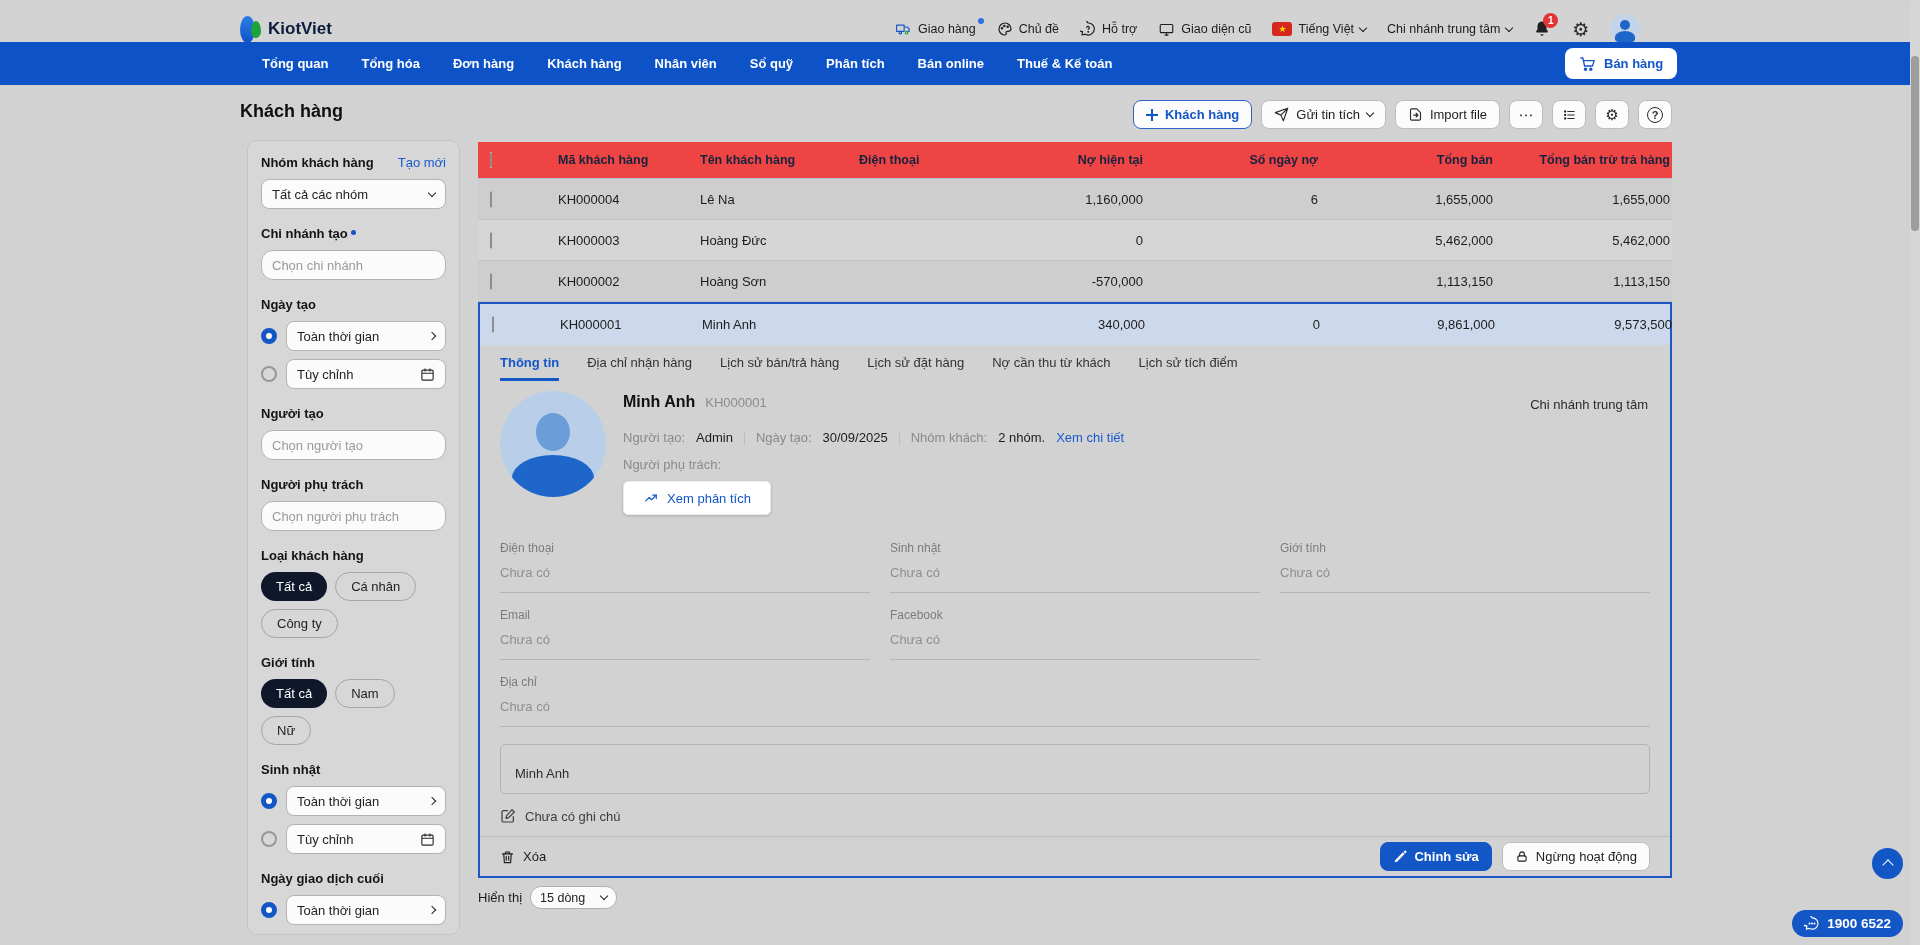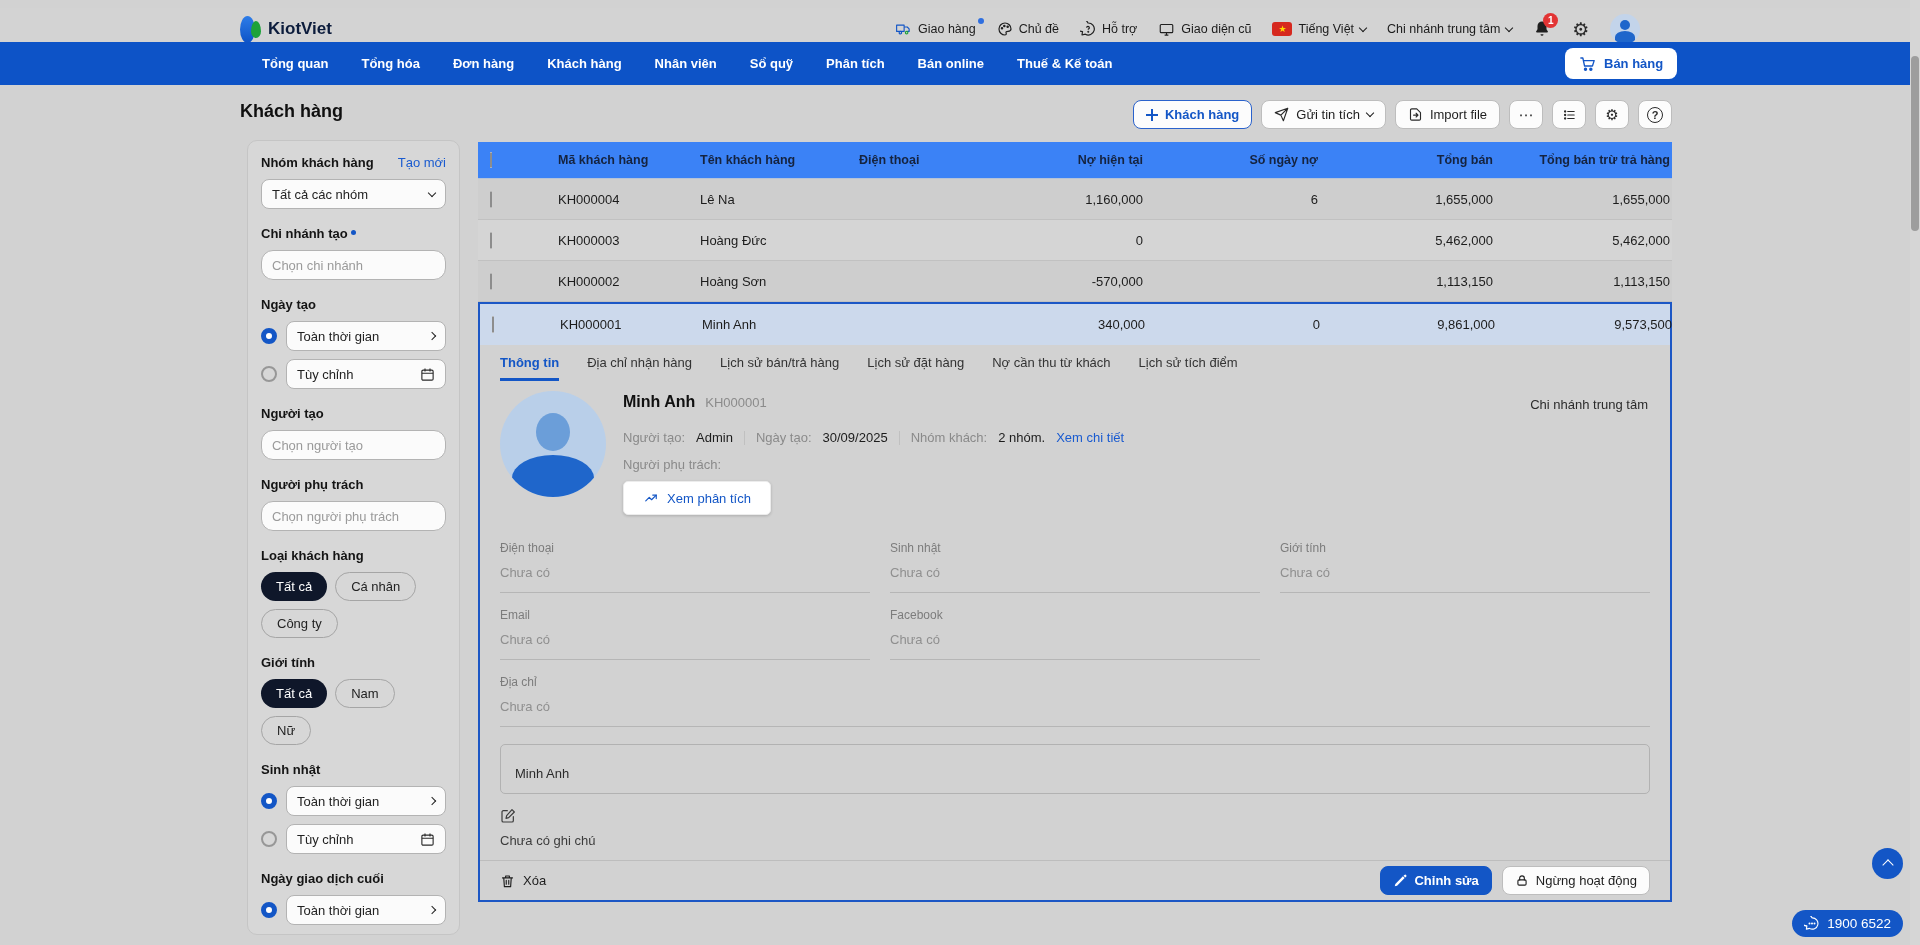--- a/index.html
+++ b/index.html
@@ -68,21 +68,21 @@
   .plus { position:relative; width:12px; height:12px; }
   .plus::before, .plus::after { content:""; position:absolute; background:#1356c6; }
   .plus::before { left:5px; top:0; width:2px; height:12px; }
   .plus::after { left:0; top:5px; width:12px; height:2px; }
   .glyph { font-size:15px; color:#2a2a2a; line-height:1; }
   .help-circle { width:16px; height:16px; border:1.6px solid #2a2a2a; border-radius:50%; display:flex; align-items:center; justify-content:center; font-size:11px; font-weight:bold; color:#2a2a2a; }
 
   
   .table { margin-top:13px; }
   .grid-cols { display:grid; grid-template-columns:80px 142px 159px 111px 175px 175px 175px 177px; align-items:center; }
-  .thead { height:37px; background:#3b82f6; font-size:12.5px; font-weight:bold; color:#15233f; border-bottom:1px solid #b5c3d8; }
+  .thead { height:37px; background:#ef4444; font-size:12.5px; font-weight:bold; color:#15233f; border-bottom:1px solid #b5c3d8; }
   .num { text-align:right; padding-right:2px; }
   .cb-cell { padding-left:12px; }
   .cb { width:16px; height:16px; border:1.5px solid #8d8d8d; border-radius:3px; background:#fdfdfd; cursor:pointer; }
   .trow { height:41px; font-size:13px; color:#1c1c1c; border-bottom:1px solid #c1c1c1; cursor:pointer; }
   .trow.odd { background:#cecece; }
   .trow.even { background:#d5d5d5; }
   .trow.selected { background:#ccd9ec; border-bottom:none; }
 
   
   .detail-wrap { border:2px solid #1c57c5; }
@@ -105,33 +105,33 @@
   .m-sep { width:1px; height:14px; background:#c0c0c0; }
   .p-assignee { margin-top:12px; font-size:13px; color:#8a8a8a; }
   .analytics-btn { margin-top:9px; height:34px; width:148px; background:#fff; border:1px solid #ececec; border-radius:5px; box-shadow:0 1px 3px rgba(0,0,0,.18); display:flex; align-items:center; justify-content:center; gap:8px; color:#1356c6; font-size:13px; cursor:pointer; }
   .fields { display:grid; grid-template-columns:370px 370px 1fr; column-gap:20px; row-gap:15px; margin-top:26px; }
   .field.span3 { grid-column:1 / -1; }
   .flabel { font-size:12px; color:#7c7c7c; }
   .fvalue { font-size:13px; color:#8f8f8f; padding:10px 0 12px; border-bottom:1px solid #b6b6b6; }
   .invoice-box { margin-top:17px; border:1px solid #b2b2b2; border-radius:5px; padding:12px 14px; }
   .invoice-title { font-size:13px; font-weight:bold; color:#151515; }
   .invoice-value { font-size:13px; color:#2c2c2c; margin-top:9px; }
-  .note-row { display:flex; align-items:flex-start; gap:9px; margin-top:14px; padding-bottom:12px; font-size:13px; color:#3c3c3c; cursor:pointer;flex-direction:column; }
+  .note-row { display:flex; align-items:flex-end; gap:9px; margin-top:14px; padding-bottom:12px; font-size:13px; color:#3c3c3c; cursor:pointer; }
   .panel-footer { border-top:1px solid #bdbdbd; margin:0 -20px; padding:0 20px; height:40px; display:flex; align-items:center; }
   .delete-btn { display:flex; align-items:center; gap:8px; font-size:13px; color:#1d1d1d; cursor:pointer; }
   .pf-right { margin-left:auto; display:flex; gap:10px; }
   .btn.solid { background:#1356c6; border:1px solid #1356c6; color:#fff; font-weight:bold; }
 
   .display-row { display:flex; align-items:center; gap:8px; margin-top:8px; font-size:13px; color:#1d1d1d; }
   .rows-select { height:23px; background:#fbfbfb; border:1px solid #b1b1b1; border-radius:11px; padding:0 9px; display:flex; align-items:center; gap:16px; font-size:12.5px; color:#222; cursor:pointer; }
 
   
   .scroll-top { position:absolute; right:17px; top:848px; width:31px; height:31px; border-radius:50%; background:#1356c6; display:flex; align-items:center; justify-content:center; cursor:pointer; }
   .scroll-top .chev { border-color:#fff; width:8px; height:8px; }
-  .hotline { position:absolute; right:17px; top:910px; height:27px; padding:0 12px; background:#1356c6; border-radius:14px; display:flex; align-items:center; gap:7px; color:#fff; font-size:13.5px; font-weight:normal; cursor:pointer; }
+  .hotline { position:absolute; right:17px; top:910px; height:27px; padding:0 12px; background:#1356c6; border-radius:14px; display:flex; align-items:center; gap:7px; color:#fff; font-size:13.5px; font-weight:bold; cursor:pointer; }
   .scrollbar-track { position:absolute; right:0; top:0; width:10px; height:945px; background:#d6d6d6; }
   .scrollbar-thumb { position:absolute; right:1px; top:56px; width:8px; height:175px; border-radius:4px; background:#9d9d9d; cursor:pointer; }
   svg { display:block; }
 </style>
 </head>
 <body>
 
 <div class="screen">
 
   <div class="topbar">
@@ -538,20 +538,27 @@
                     </svg>
                 </span>
                 <span>Ngừng hoạt động</span>
               </div>
             </div>
           </div>
         </div>
       </div>
     </div>
 
+    <div class="display-row">
+      <span>Hiển thị</span>
+      <div class="rows-select">
+        <span>15 dòng</span>
+        <span class="chev down"></span>
+      </div>
+    </div>
   </div>
 
   <div class="scroll-top">
     <span class="chev up"></span>
   </div>
   <div class="hotline">
     <span>
       <svg width="16" height="15" viewBox="0 0 24 24" fill="none" stroke="#fff" stroke-width="1.8" stroke-linejoin="round">
           <path d="M12 3a9 9 0 1 0-8.2 12.8L3 21l5-1.2A9 9 0 1 0 12 3z"></path>
           <circle cx="8" cy="12" r=".7" fill="#fff"></circle>

